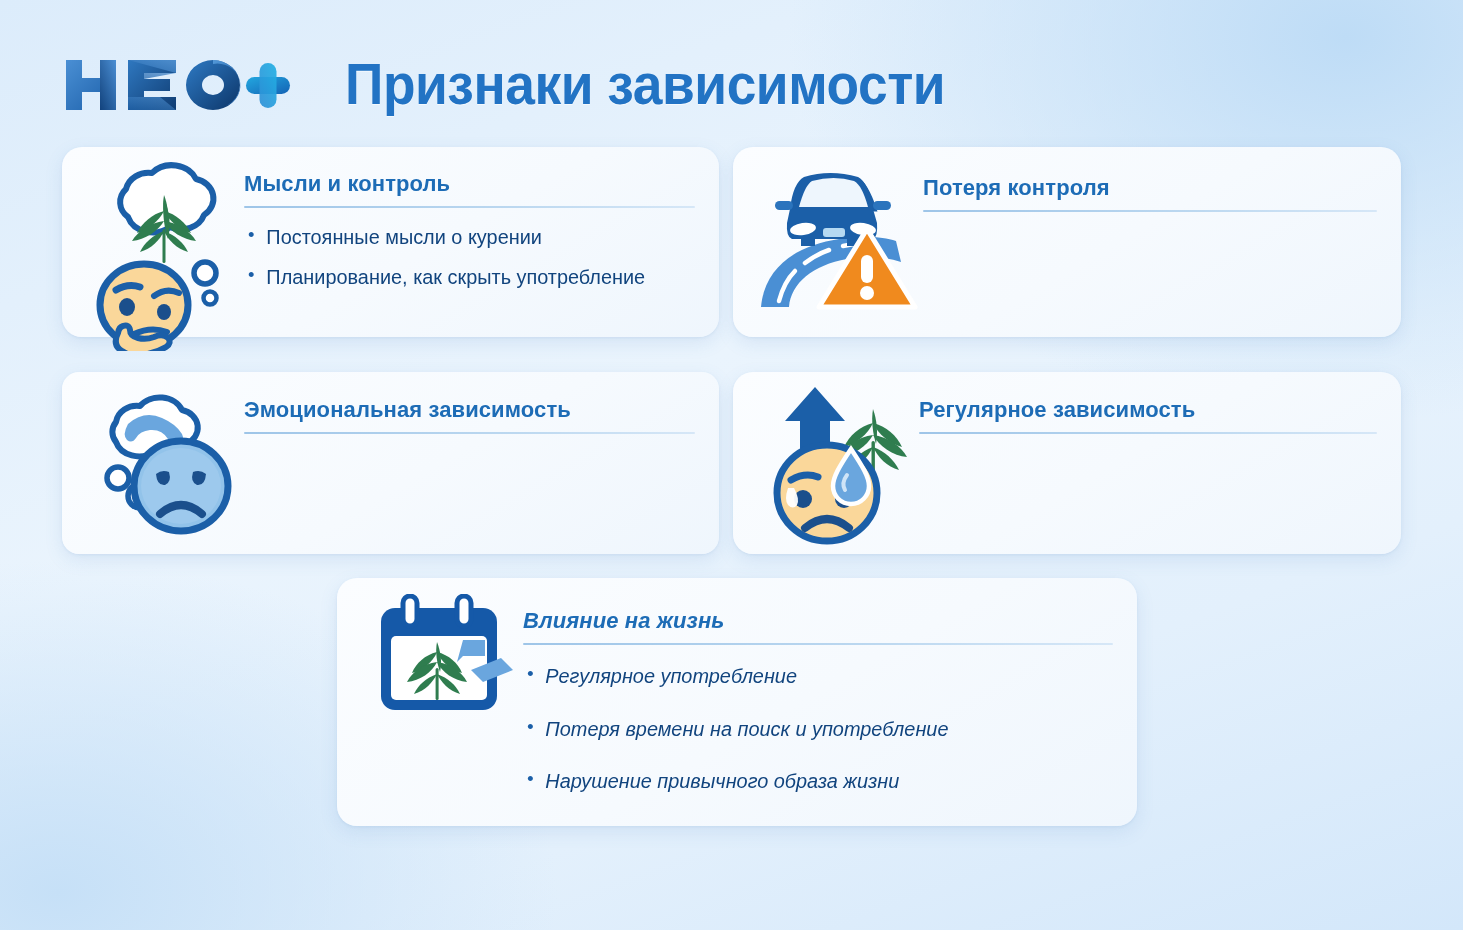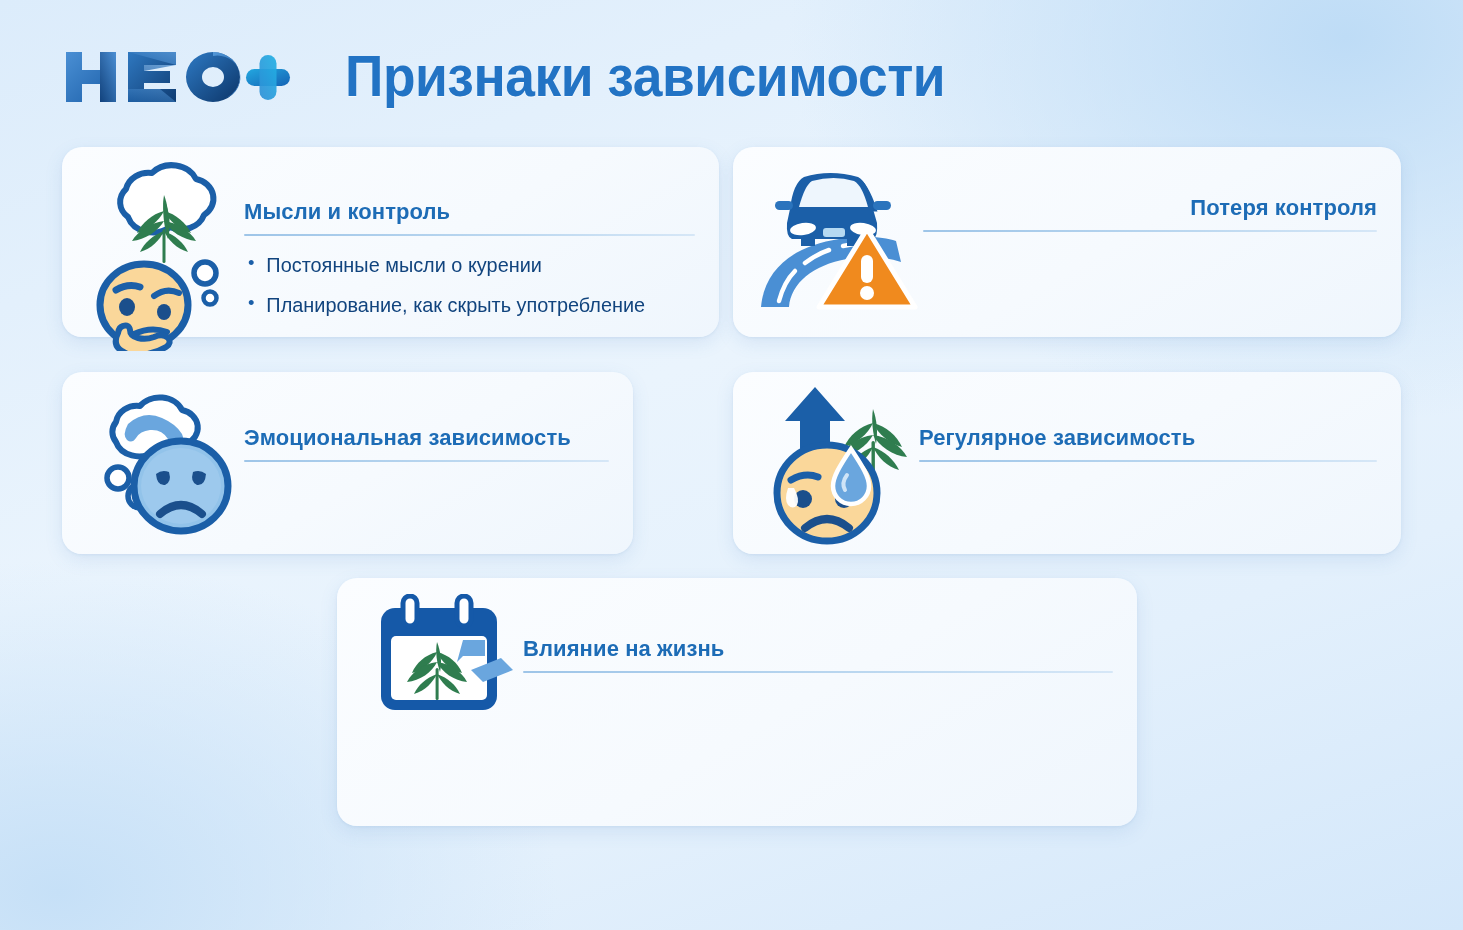--- a/index.html
+++ b/index.html
@@ -15,21 +15,21 @@
       radial-gradient(ellipse 780px 520px at 4% 96%, #c6e0f7 0%, rgba(198,224,247,0) 64%),
       linear-gradient(160deg, #dcecfb 0%, #eaf4fd 42%, #e3f0fc 72%, #d3e7fa 100%);
   }
   #stage {
     position: relative;
     width: 1463px; height: 930px;
   }
 
   
   #header {
-    position: absolute; left: 0; top: 4px;
+    position: absolute; left: 0; top: 12px;
     width: 1220px; height: 140px;
   }
   #logo {
     position: absolute; left: 62px; top: 40px;
     width: 230px; height: 66px;
   }
   #page-title {
     position: absolute; left: 345px; top: 38px;
     font-size: 58px;
     font-weight: bold;
@@ -57,21 +57,20 @@
     flex-direction: column;
     justify-content: flex-start;
   }
   .card-heading {
     color: #1d6cb6;
     font-weight: bold;
     font-size: 22px;
     font-family: "Liberation Sans Narrow", "Liberation Sans", sans-serif;
     letter-spacing: 0.1px;
     white-space: nowrap;
-    margin-top: 28px;
   }
   .card-rule {
     height: 2px;
     background: linear-gradient(90deg, #9ec5e8 0%, #bcd8f0 60%, #d6e7f7 100%);
     margin-top: 9px;
     border-radius: 1px;
   }
   ul.bullets {
     list-style: none;
     margin: 2px; padding: 0;
@@ -99,33 +98,33 @@
     position: absolute;
     overflow: visible;
   }
 
   
   #card-thoughts   { left: 62px;  top: 147px; width: 657px; height: 190px; }
   #card-thoughts .card-body { left: 182px; padding-top: 24px; padding-right: 24px; }
   #card-thoughts .icon-holder { left: 20px; top: 12px; width: 160px; height: 192px; }
 
   #card-loss       { left: 733px; top: 147px; width: 668px; height: 190px; }
-  #card-loss .card-body { left: 190px; padding-top: 20px; padding-right: 24px; text-align: right; }
+  #card-loss .card-body { left: 190px; padding-top: 28px; padding-right: 24px; }
   #card-loss .icon-holder { left: 22px; top: 14px; width: 165px; height: 150px; }
 
-  #card-emotional  { left: 62px;  top: 372px; width: 571px; height: 182px; }
+  #card-emotional  { left: 62px;  top: 372px; width: 657px; height: 182px; border-radius: 17px; }
   #card-emotional .card-body { left: 182px; padding-top: 25px; padding-right: 24px; }
   #card-emotional .icon-holder { left: 26px; top: 14px; width: 155px; height: 155px; }
 
   #card-physical   { left: 733px; top: 372px; width: 668px; height: 182px; }
   #card-physical .card-body { left: 186px; padding-top: 25px; padding-right: 24px; }
   #card-physical .icon-holder { left: 24px; top: 11px; width: 168px; height: 165px; }
 
   #card-life       { left: 337px; top: 578px; width: 800px; height: 248px; }
-  #card-life .card-body { left: 186px; padding-top: 30px; padding-right: 24px; }
+  #card-life .card-body { left: 186px; padding-top: 30px; padding-right: 24px; font-style: italic; }
   #card-life .icon-holder { left: 38px; top: 16px; width: 145px; height: 120px; }
   #card-life ul.bullets li { margin-bottom: 26px; }
   #card-life ul.bullets { margin-top: 18px; }
 </style>
 </head>
 <body>
 
 <div id="stage">
 
   <div id="header">
@@ -342,16 +341,21 @@
           <rect x="60.6" y="74" width="3" height="32" rx="1.5"></rect>
         </g>
 
         <path d="M88 46 l22 0 l0 16 l-22 0 l-6 6 Z" fill="#6aa6de"></path>
         <path d="M96 76 l30 -12 l12 12 l-30 12 Z" fill="#6aa6de"></path>
       </svg>
     </div>
     <div class="card-body">
       <div class="card-heading">Влияние на жизнь</div>
       <div class="card-rule"></div>
+      <ul class="bullets">
+        <li>Регулярное употребление</li>
+        <li>Потеря времени на поиск и употребление</li>
+        <li>Нарушение привычного образа жизни</li>
+      </ul>
     </div>
   </div>
 
 </div>
 
 </body></html>

